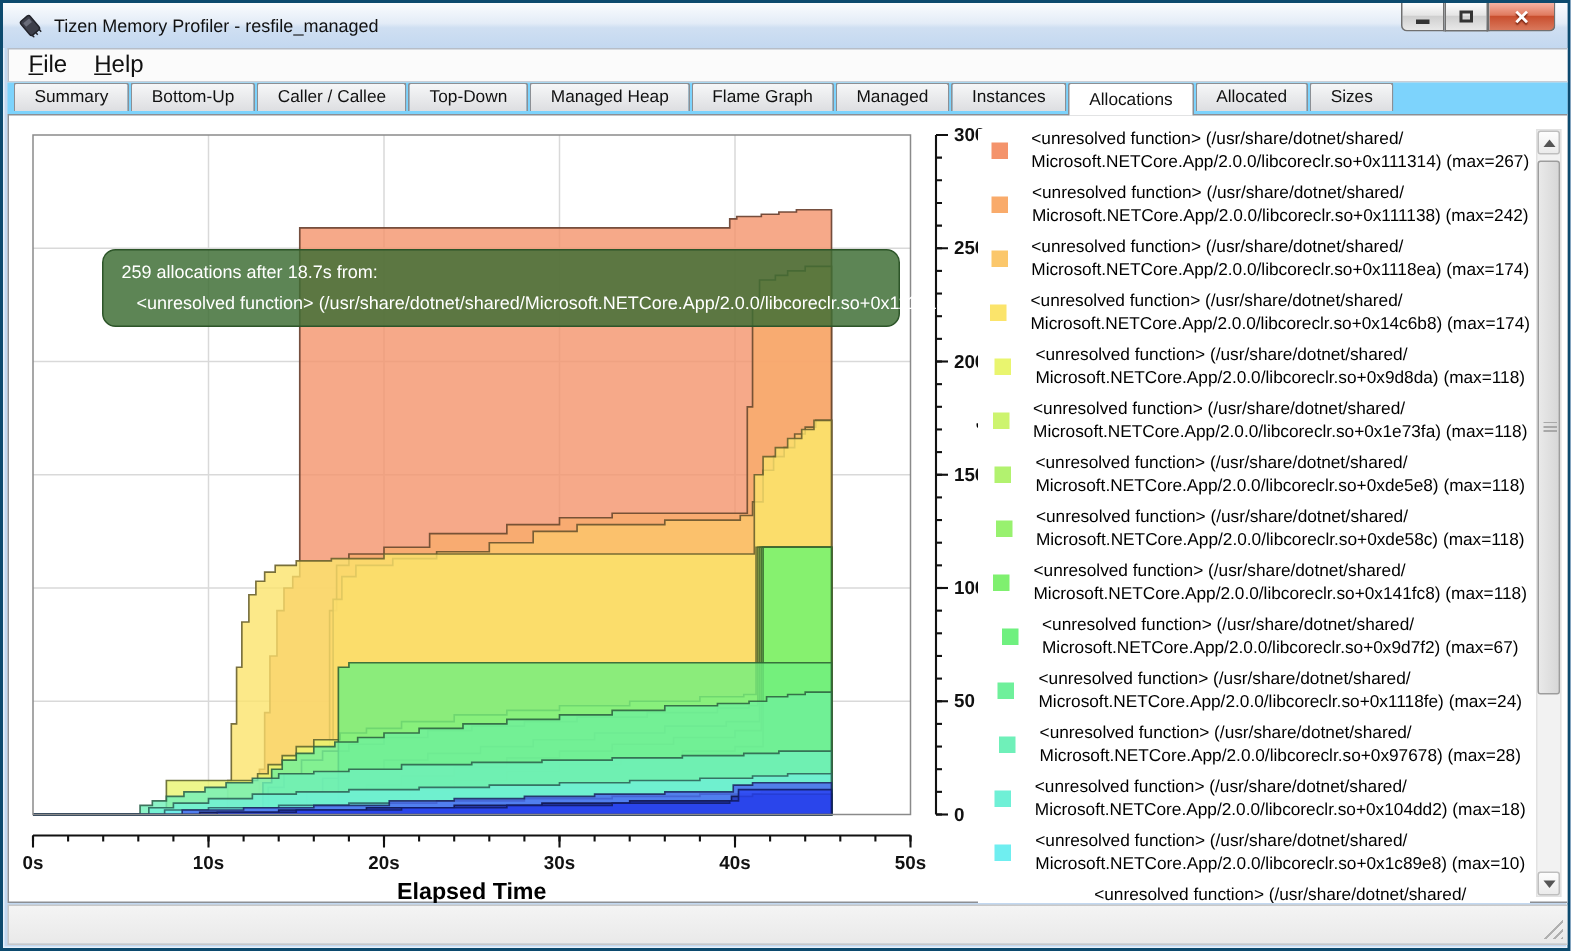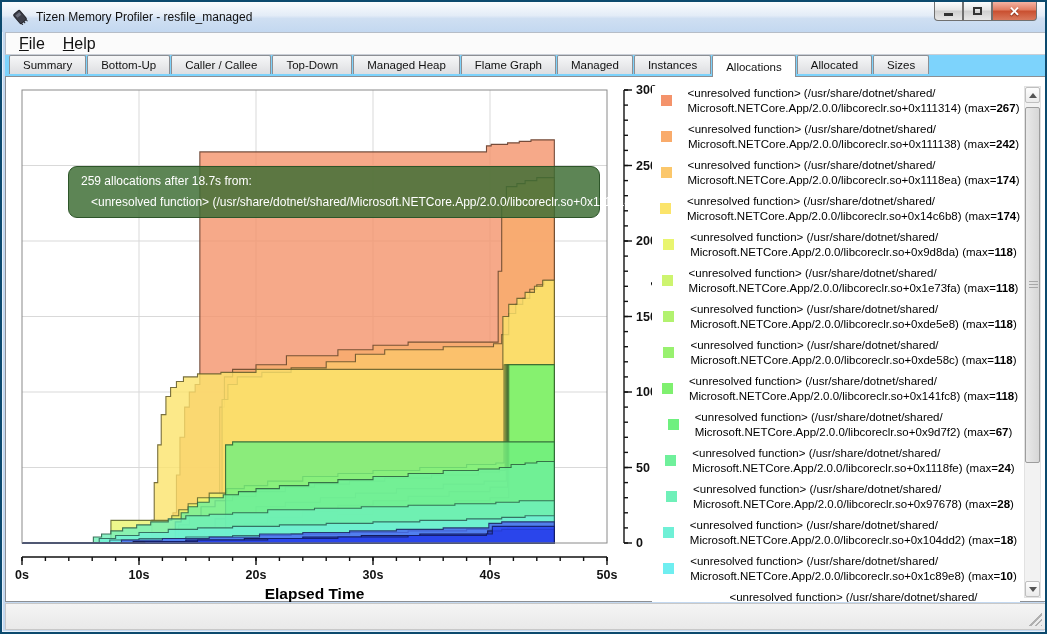--- a/index.html
+++ b/index.html
@@ -53,21 +53,21 @@
     color:#fff; font-size:12px; padding:7px 10px 6px 12px; z-index:20; }
   #tooltip-line-1 b { font-weight:normal; }
   #tooltip-line-2 { margin-top:7px; padding-left:10px; white-space:nowrap; }
 
   
   #legend { position:absolute; left:650px; top:84px; width:368px; height:516px;
     overflow:hidden; background:#fff; z-index:3; }
   .legend-item { display:flex; height:30px; margin-bottom:6px;justify-content:center; }
   .legend-swatch { flex:0 0 auto; width:11px; height:11px; margin:9px 0 0 8px; }
   .legend-text { margin-left:16px; font-size:11.5px; line-height:15px; color:#000; white-space:nowrap; }
-  .legend-text b { font-weight:bold; }
+  .legend-text b { font-weight:normal; }
 
   
   #legend-scrollbar { position:absolute; left:1022px; top:84px; width:17px; height:512px;
     background:#f2f2f2; border:1px solid #e2e2e2; z-index:6; }
   .scrollbtn { position:absolute; left:0; width:15px; height:16px;
     background:linear-gradient(#fdfdfd,#ebebeb); border:1px solid #bfbfbf; border-radius:2px;
     display:flex; align-items:center; justify-content:center; }
   #scroll-up-button { top:0; }
   #scroll-down-button { bottom:0; }
   .arrow { width:0; height:0; border-left:4px solid transparent; border-right:4px solid transparent; }

